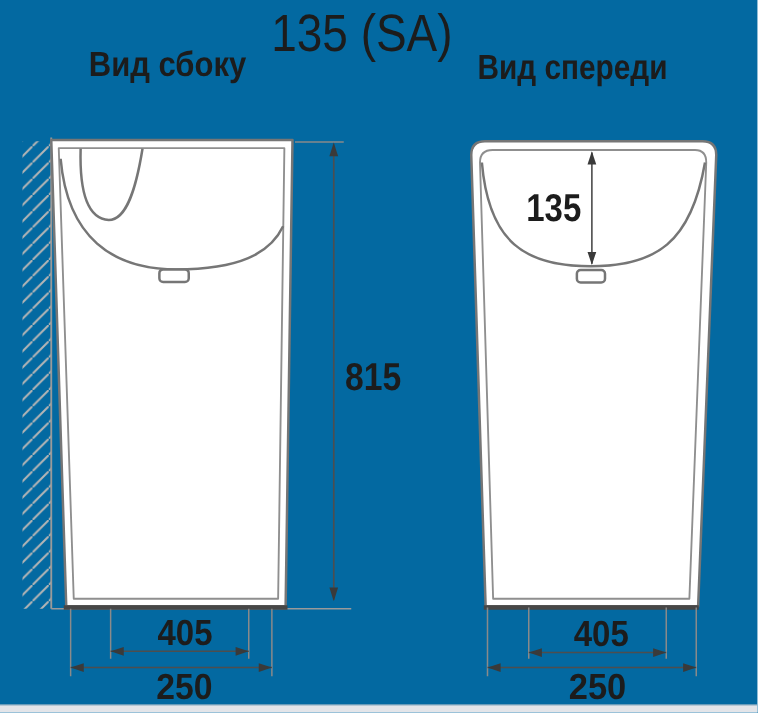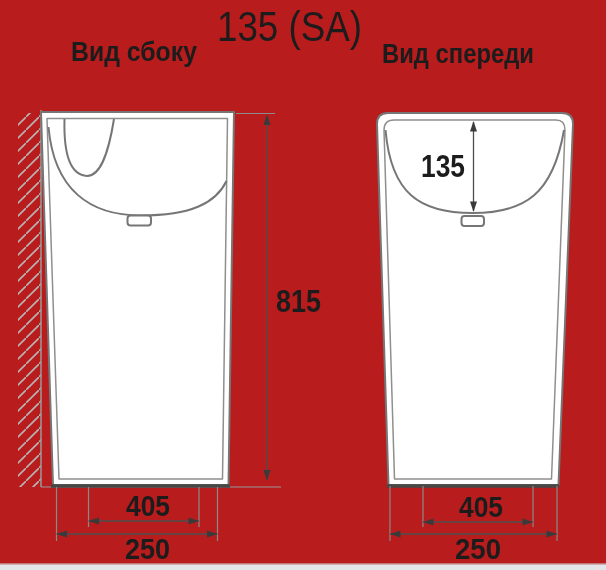--- a/index.html
+++ b/index.html
@@ -5,21 +5,21 @@
   html, body {
     margin: 0;
     padding: 0;
     background: #ffffff;
     font-family: "Liberation Sans", sans-serif;
   }
   #stage {
     position: relative;
     width: 606px;
     height: 570px;
-    background: #b91c1c;
+    background: #0369a1;
     overflow: hidden;
   }
   svg { display: block; }
   svg text {
     font-family: "Liberation Sans", sans-serif;
     fill: #1c1c1c;
   }
   .t-title { font-size: 42px; font-weight: 400; }
   .t-label { font-size: 28px; font-weight: 700; }
   .t-dim-lg { font-size: 31px; font-weight: 700; }

